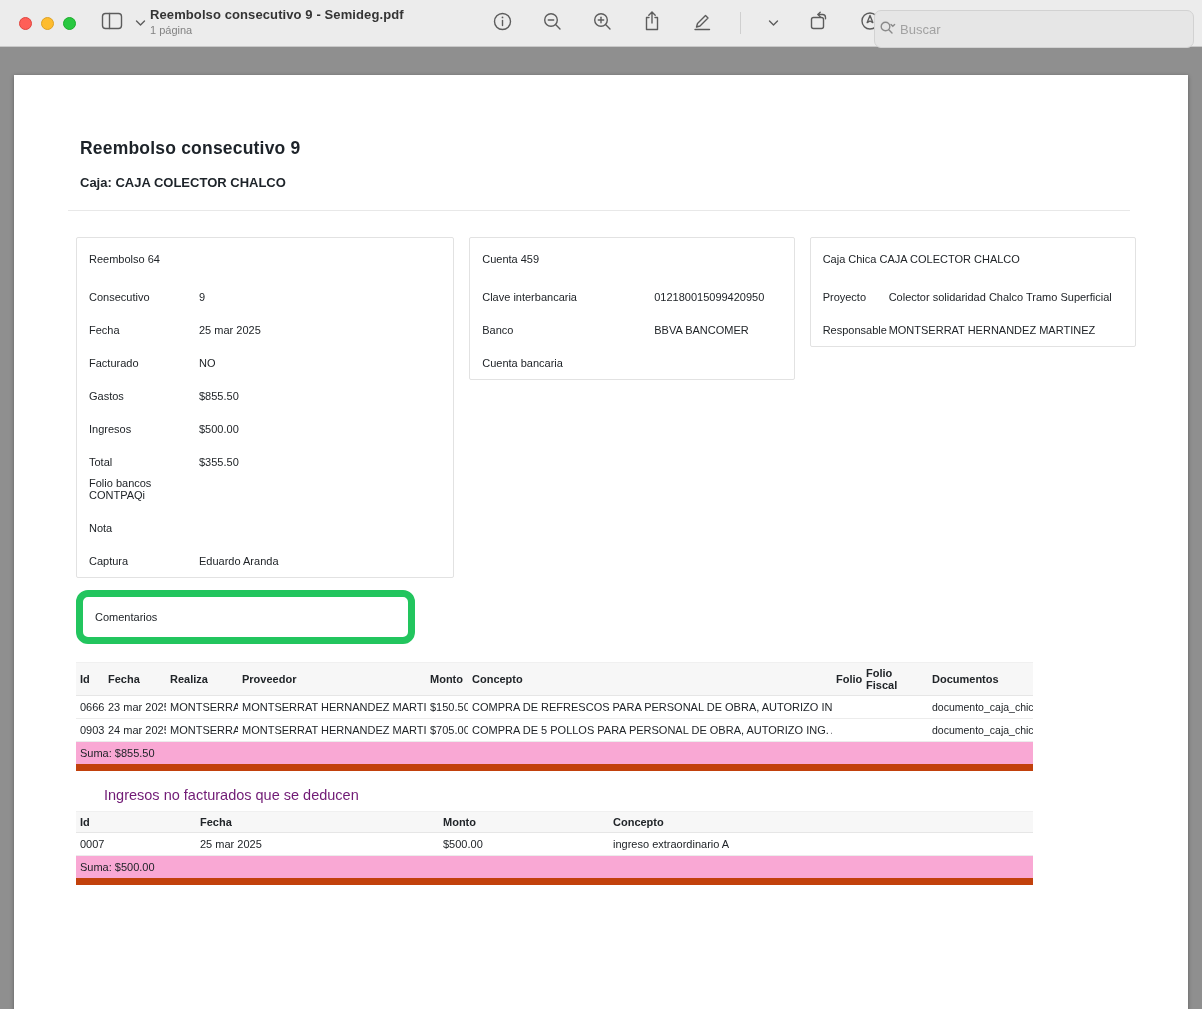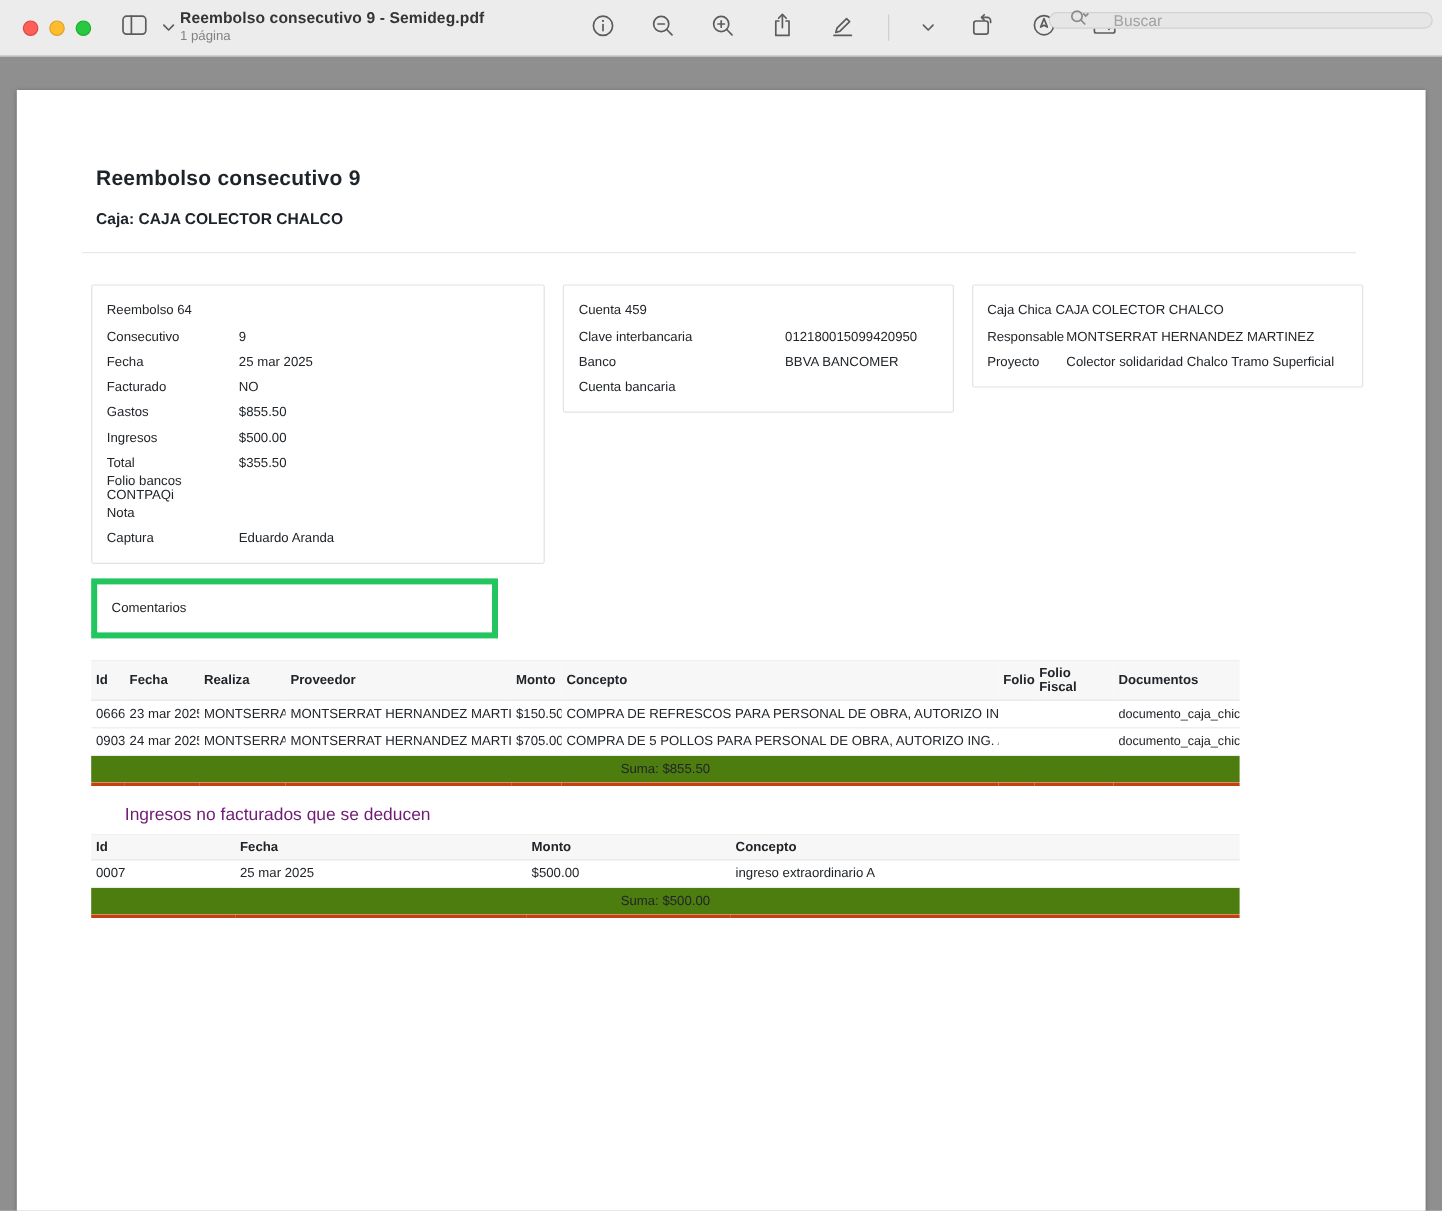--- a/index.html
+++ b/index.html
@@ -22,23 +22,23 @@
   .tb-btn svg { stroke:#5c5c5c; fill:none; stroke-width:1.4; stroke-linecap:round; stroke-linejoin:round; }
 
   .title-block { position:absolute; left:150px; top:7px; }
   .win-title { font-size:13px; font-weight:bold; color:#343434; letter-spacing:0.1px; }
   .win-subtitle { font-size:11px; color:#828282; margin-top:2px; }
 
   .toolbar { position:absolute; left:490px; top:8px; display:flex; align-items:center; gap:25px; }
   .toolbar .divider { width:1px; height:22px; background:#cfcfcf; }
 
   .search-field {
-    position:absolute; right:8px; top:10px; width:320px; height:14px;
+    position:absolute; right:8px; top:10px; width:320px; height:38px;
     background:#e6e6e6; border:1px solid #d2d2d2; border-radius:7px;
-    display:flex; align-items:center; padding:0 16px; gap:20px;
+    display:flex; align-items:center; padding:0 4px; gap:4px;
   }
   .search-field svg { stroke:#8a8a8a; fill:none; stroke-width:1.4; stroke-linecap:round; flex:0 0 auto; }
   .search-field input {
     border:none; background:transparent; outline:none; flex:1;
     font-size:13px; color:#333; font-family:"Liberation Sans", sans-serif;
   }
   .search-field input::placeholder { color:#a2a2a2; }
 
   
   .canvas { height:962px; overflow:hidden; padding-top:28px; }
@@ -53,39 +53,39 @@
   .doc-subtitle { font-size:13px; font-weight:bold; color:#1d2329; margin-left:4px; margin-top:16px; }
   .rule { border:none; border-top:1px solid #e8e8e8; margin:20px 0 0 -8px; width:1062px; }
 
   
   .boxes-row { display:flex; gap:15px; margin-top:26px; align-items:flex-start; }
   .kv-box { border:1px solid #e2e2e2; border-radius:2px; padding:10px 12px; font-size:11px; }
   .box-reembolso { width:393px; }
   .box-cuenta { width:338px; }
   .box-caja { width:339px; }
   .kv-header { height:22px; display:flex; align-items:center; color:#212529; }
-  .kv-row { height:21px; display:flex; align-items:center; }
+  .kv-row { height:21px; display:flex; align-items:flex-end;margin-top:12px; }
   .kv-row .k { flex:0 0 auto; color:#212529; }
   .kv-row .v { color:#212529; }
   .box-reembolso .k { width:110px; }
   .box-cuenta .k { width:172px; }
   .box-caja .k { width:66px; }
 
   .comments-box {
-    border:5px solid #22c55e; border-radius:0; width:339px;
+    border:7px solid #22c55e; border-radius:12px; width:339px;
     margin-top:12px; padding:14px 12px; font-size:11px;
   }
 
   
   table { border-collapse:collapse; table-layout:fixed; width:957px; font-size:11px; }
   .expenses { margin-top:18px; }
   th { text-align:left; font-weight:bold; padding:4px; background:#f7f7f7; color:#212529;margin-left:33px; }
   td { padding:5px 4px; border-bottom:1px solid #ececec; color:#212529; white-space:nowrap; overflow:hidden; }
   thead tr { border-top:1px solid #f0f0f0; border-bottom:1px solid #e6e6e6; }
-  tr.suma td { background:#4d7c0f; border-bottom:3px solid #c2410c; font-size:11px;text-align:center; }
+  tr.suma td { background:#f9a8d4; border-bottom:7px solid #c2410c; font-size:11px; }
   .doc-cell { font-size:10.5px; }
 
   .section-title { font-size:14.5px; color:#701a75; margin-top:16px; margin-bottom:8px;margin-left:28px; }
 </style>
 </head>
 <body>
 
 <div class="window">
 
   <div class="titlebar">
@@ -276,26 +276,26 @@
             </div>
             <div class="kv-row">
               <span class="k">Cuenta bancaria</span>
               <span class="v"></span>
             </div>
           </div>
 
           <div class="kv-box box-caja">
             <div class="kv-header">Caja Chica CAJA COLECTOR CHALCO</div>
             <div class="kv-row">
+              <span class="k">Proyecto</span>
+              <span class="v">Colector solidaridad Chalco Tramo Superficial</span>
+            </div>
+            <div class="kv-row">
               <span class="k">Responsable</span>
               <span class="v">MONTSERRAT HERNANDEZ MARTINEZ</span>
-            </div>
-            <div class="kv-row">
-              <span class="k">Proyecto</span>
-              <span class="v">Colector solidaridad Chalco Tramo Superficial</span>
             </div>
           </div>
         </div>
 
         <div class="comments-box">
           <span>Comentarios</span>
         </div>
 
         <table class="expenses">
           <colgroup>

